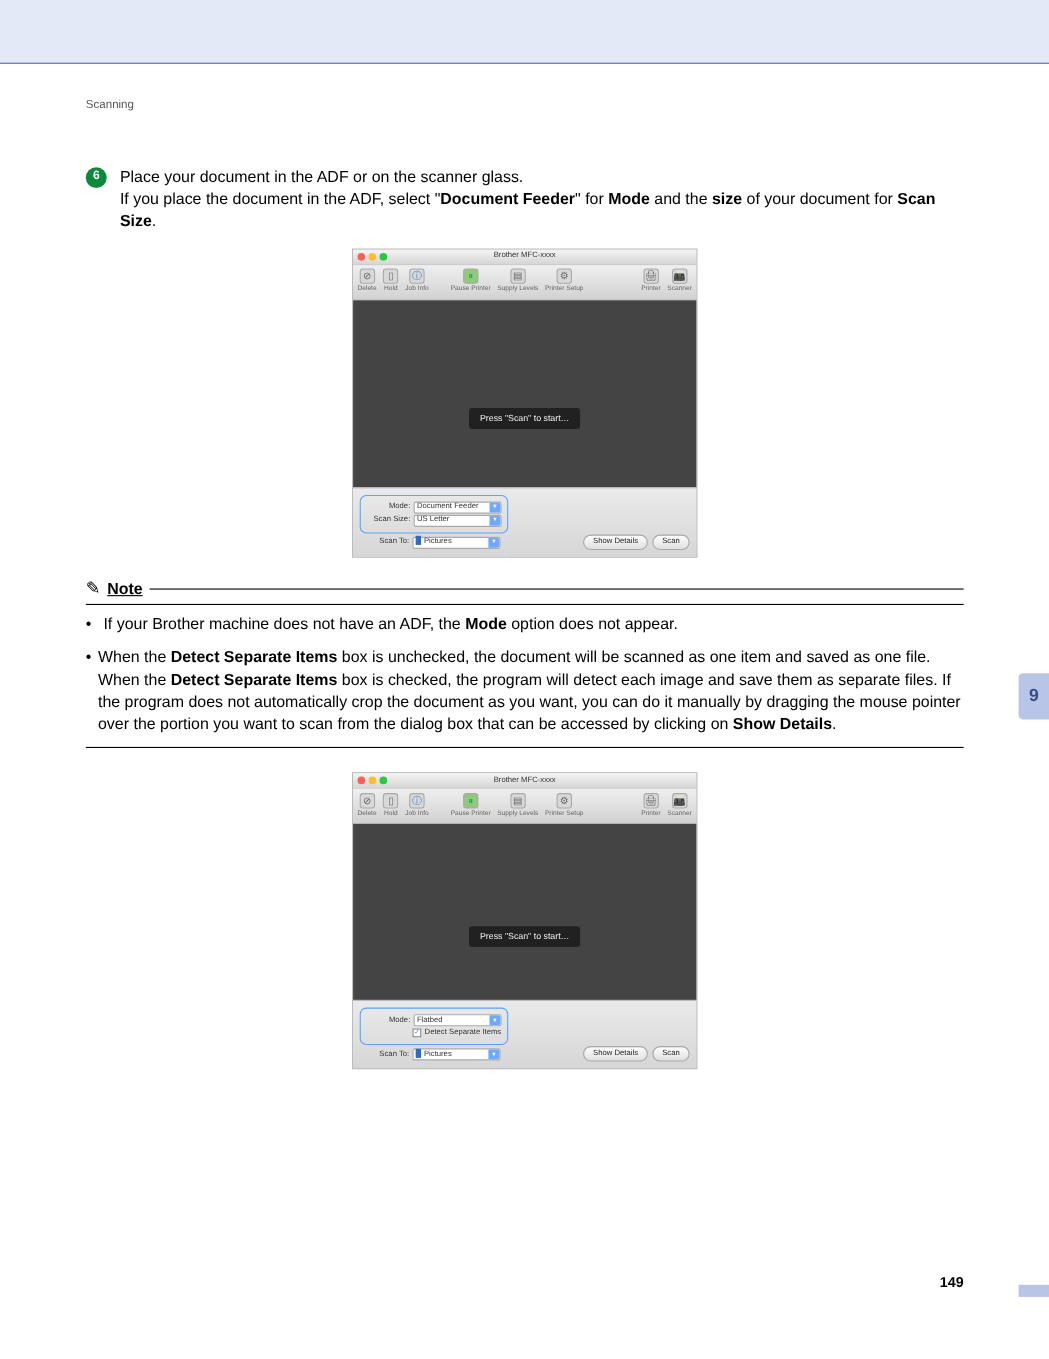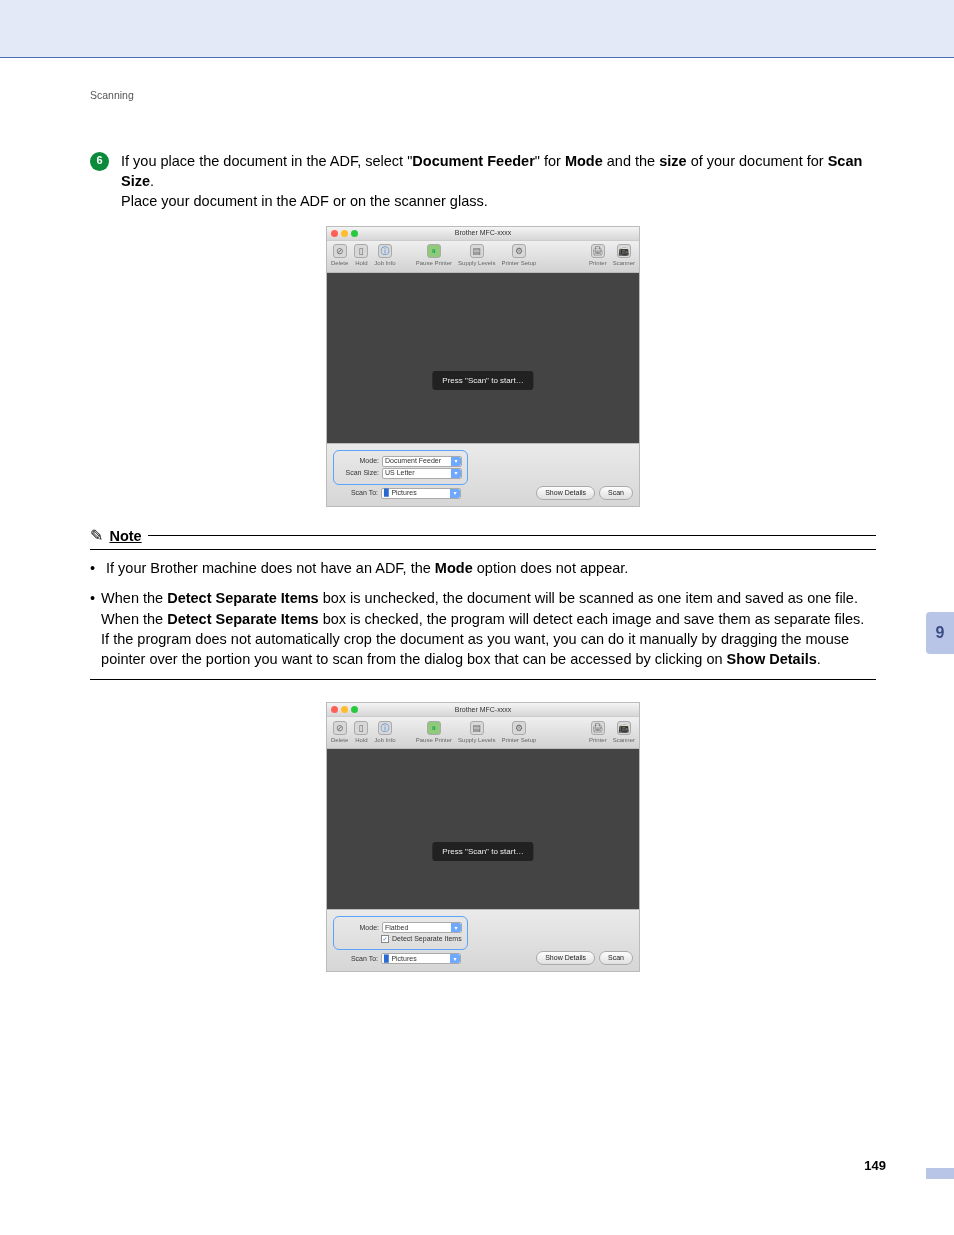--- a/index.html
+++ b/index.html
@@ -13,21 +13,20 @@
     position: relative;
     line-height: 1.4;
   }
   .top-bar {
     height: 58px;
     background: #e3e9f7;
     border-bottom: 1.5px solid #4a6db5;
   }
   .content {
     padding: 30px 78px 0 78px;
-    margin-left: 12px;
   }
   .breadcrumb {
     font-size: 10.5px;
     color: #555;
     margin-bottom: 48px;
   }
   .step-row {
     display: flex;
     gap: 12px;
     margin-bottom: 14px;
@@ -130,44 +129,44 @@
   .note-end { border-top:1px solid #000; margin-top:6px; }
   .chapter-tab {
     position:absolute; right:0; top:612px;
     width:28px; height:42px;
     background:#b9c5e6; color:#3a4c86;
     display:flex; align-items:center; justify-content:center;
     font-weight:bold; font-size:16px;
     border-radius:4px 0 0 4px;
   }
   .page-num {
-    position:absolute; right:68px; bottom:60px;
+    position:absolute; right:78px; bottom:60px;
     font-weight:bold; font-size:13px;
   }
   .page-deco {
     position:absolute; right:0; bottom:56px;
     width:28px; height:11px; background:#b9c5e6;
   }
   b { font-weight:bold; }
 </style>
 </head>
 <body>
 
 <div class="top-bar"></div>
 
 <div class="content">
   <div class="breadcrumb">Scanning</div>
 
   <div class="step-row">
     <div class="step-bullet">6</div>
     <div class="step-text">
+      <div>Place your document in the ADF or on the scanner glass.</div>
       <div>
         <span>If you place the document in the ADF, select "</span><b>Document Feeder</b><span>" for </span><b>Mode</b><span> and the </span><b>size</b><span> of your document for </span><b>Scan Size</b><span>.</span>
       </div>
-      <div>Place your document in the ADF or on the scanner glass.</div>
     </div>
   </div>
 
   <div class="screenshot">
     <div class="ss-titlebar">
       <div class="traffic">
           <span class="tr-r"></span>
           <span class="tr-y"></span>
           <span class="tr-g"></span>
         </div>

